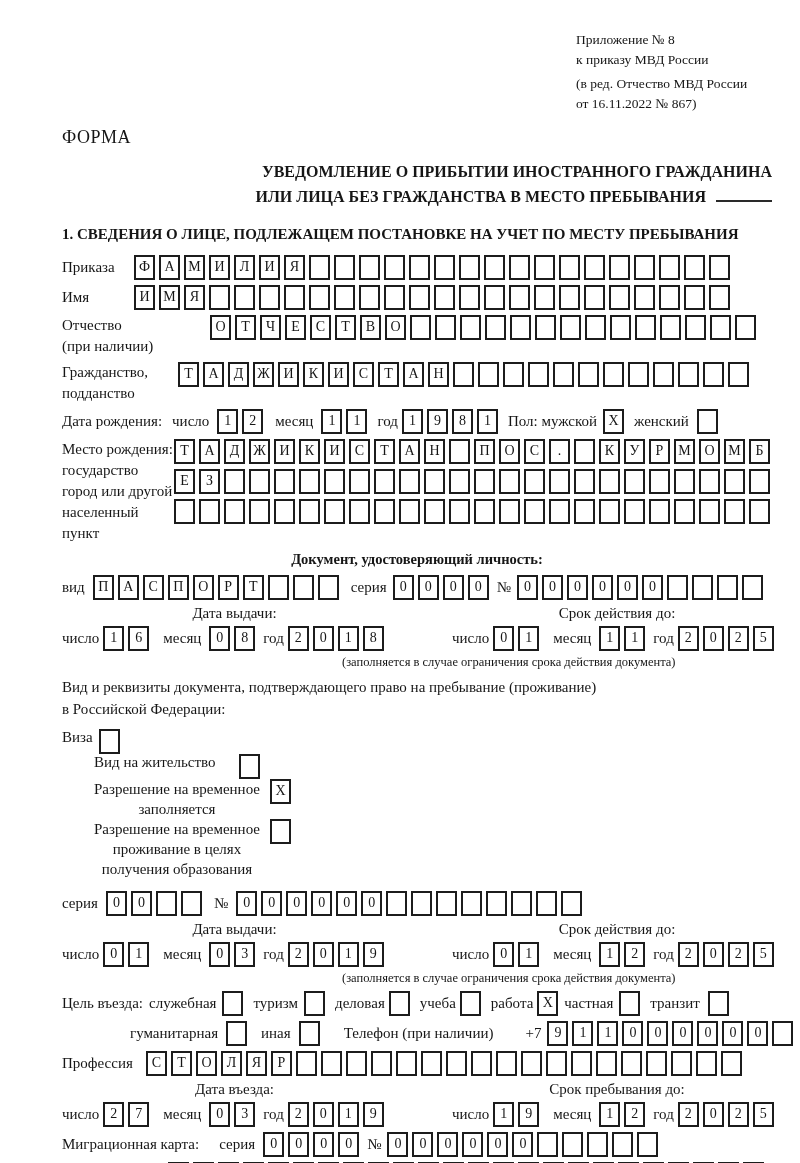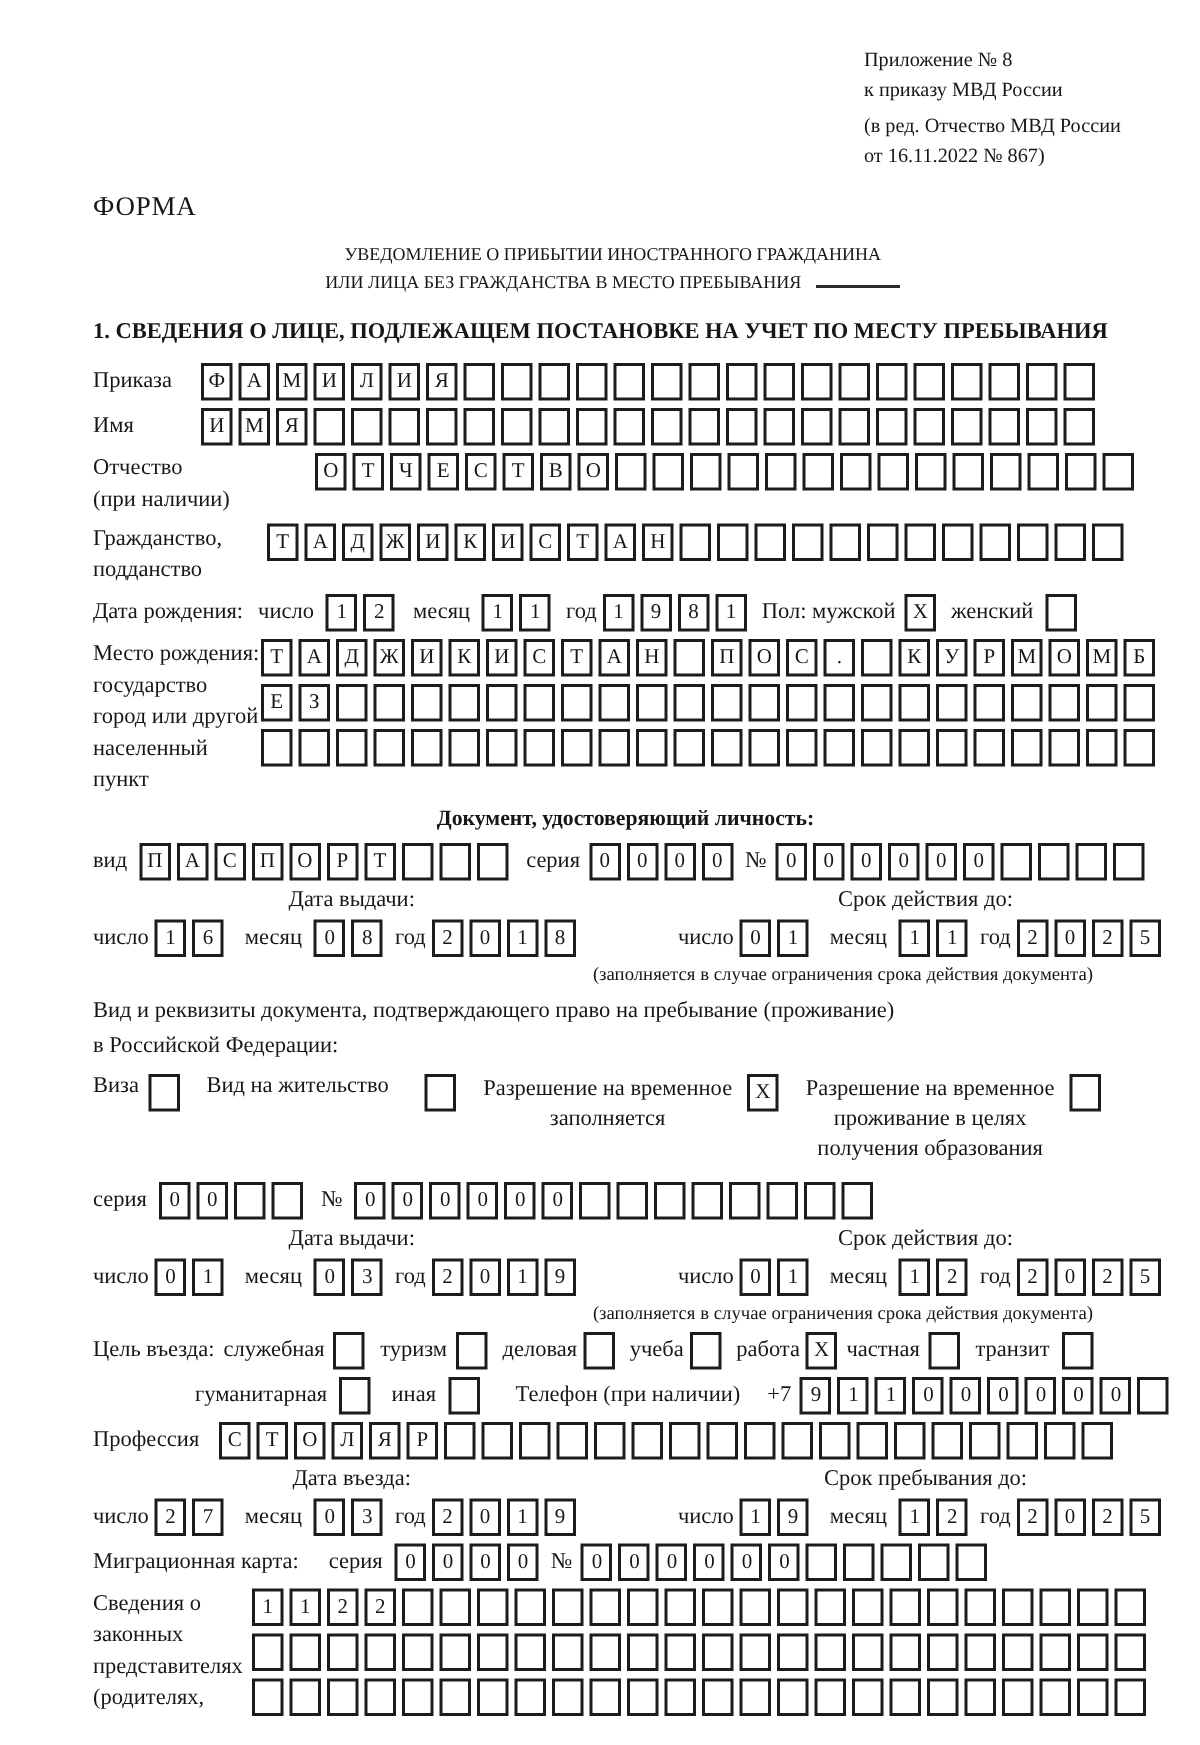--- a/index.html
+++ b/index.html
@@ -9,21 +9,21 @@
     color:#161616;
     font-family:"Liberation Serif","DejaVu Serif",serif;
     font-size:15px;
   }
   .page { padding:30px 28px 0 62px; }
 
   .doc-header { margin-left:auto; width:196px; font-size:13.5px; line-height:1.45; }
   .doc-header .amend { margin-top:5px; }
   .forma { text-align:left; font-weight:normal; font-size:18px; margin-top:14px; letter-spacing:.5px; padding-right:2px; }
 
-  .title { text-align:center; font-weight:normal; font-size:12px; line-height:1.55; margin-top:12px; margin-left:-17px; }
+  .title { text-align:right; font-weight:bold; font-size:16px; line-height:1.55; margin-top:12px; margin-left:-17px; }
   .blank { display:inline-block; width:56px; border-bottom:2px solid #2a2a2a; height:13px; margin-left:10px; }
 
   .sec-heading { font-weight:bold; font-size:15px; margin-top:16px; margin-bottom:12px; }
 
   .row { display:flex; align-items:center; margin-bottom:5px; }
   .row.top { align-items:flex-start; }
   .lbl { flex:0 0 auto; white-space:nowrap; }
   .lblblock { flex:0 0 auto; line-height:21px; }
   .w72 {width:72px;} .w148{width:148px;} .w116{width:116px;} .w112{width:112px;} .w106{width:106px;}
 
@@ -31,35 +31,35 @@
   .cell {
     width:21px; height:25px; flex:0 0 auto;
     border:2px solid #1c1c1c; background:#fff;
     display:flex; align-items:center; justify-content:center;
     font-size:14px;
   }
   .cellrows .cells { margin-bottom:5px; }
   .cellrows .cells:last-child { margin-bottom:0; }
 
   .ml4{margin-left:4px;} .ml6{margin-left:6px;} .ml8{margin-left:8px;} .ml10{margin-left:10px;}
-  .ml12{margin-left:12px;} .ml14{margin-left:14px;} .ml18{margin-left:18px;} .ml20{margin-left:20px;} .ml24{margin-left:24px;}
+  .ml12{margin-left:12px;} .ml14{margin-left:14px;} .ml18{margin-left:32px;} .ml20{margin-left:20px;} .ml24{margin-left:24px;}
   .mt4{margin-top:4px;} .mt8{margin-top:8px;}
 
   .doc-heading { text-align:center; font-weight:bold; font-size:14.5px; margin:7px 0 7px; }
 
   .dates { display:flex; margin-top:4px; margin-bottom:5px; }
   .dl { flex:0 0 390px; }
   .dr { flex:1 1 auto; }
   .date-title { width:345px; text-align:center; margin-bottom:4px; }
   .dr .date-title { width:330px; }
   .date-line { display:flex; align-items:center; }
-  .note { font-size:12.5px; white-space:nowrap; text-align:center; margin-top:4px; margin-left:-110px; }
+  .note { font-size:12.5px; white-space:nowrap; text-align:left; margin-top:4px; margin-left:-110px; }
 
   .intro { margin-top:6px; line-height:1.5; }
-  .opts { display:flex; align-items:flex-start; margin-top:8px; margin-bottom:12px; }
+  .opts { display:flex; align-items:flex-start; margin-top:8px; margin-bottom:12px;flex-direction:column; }
   .option { display:flex; align-items:flex-start; }
   .lblc { text-align:center; line-height:20px; }
 
   .ind68 { margin-left:68px; }
 </style>
 </head>
 <body>
 
 <div class="page">
 

